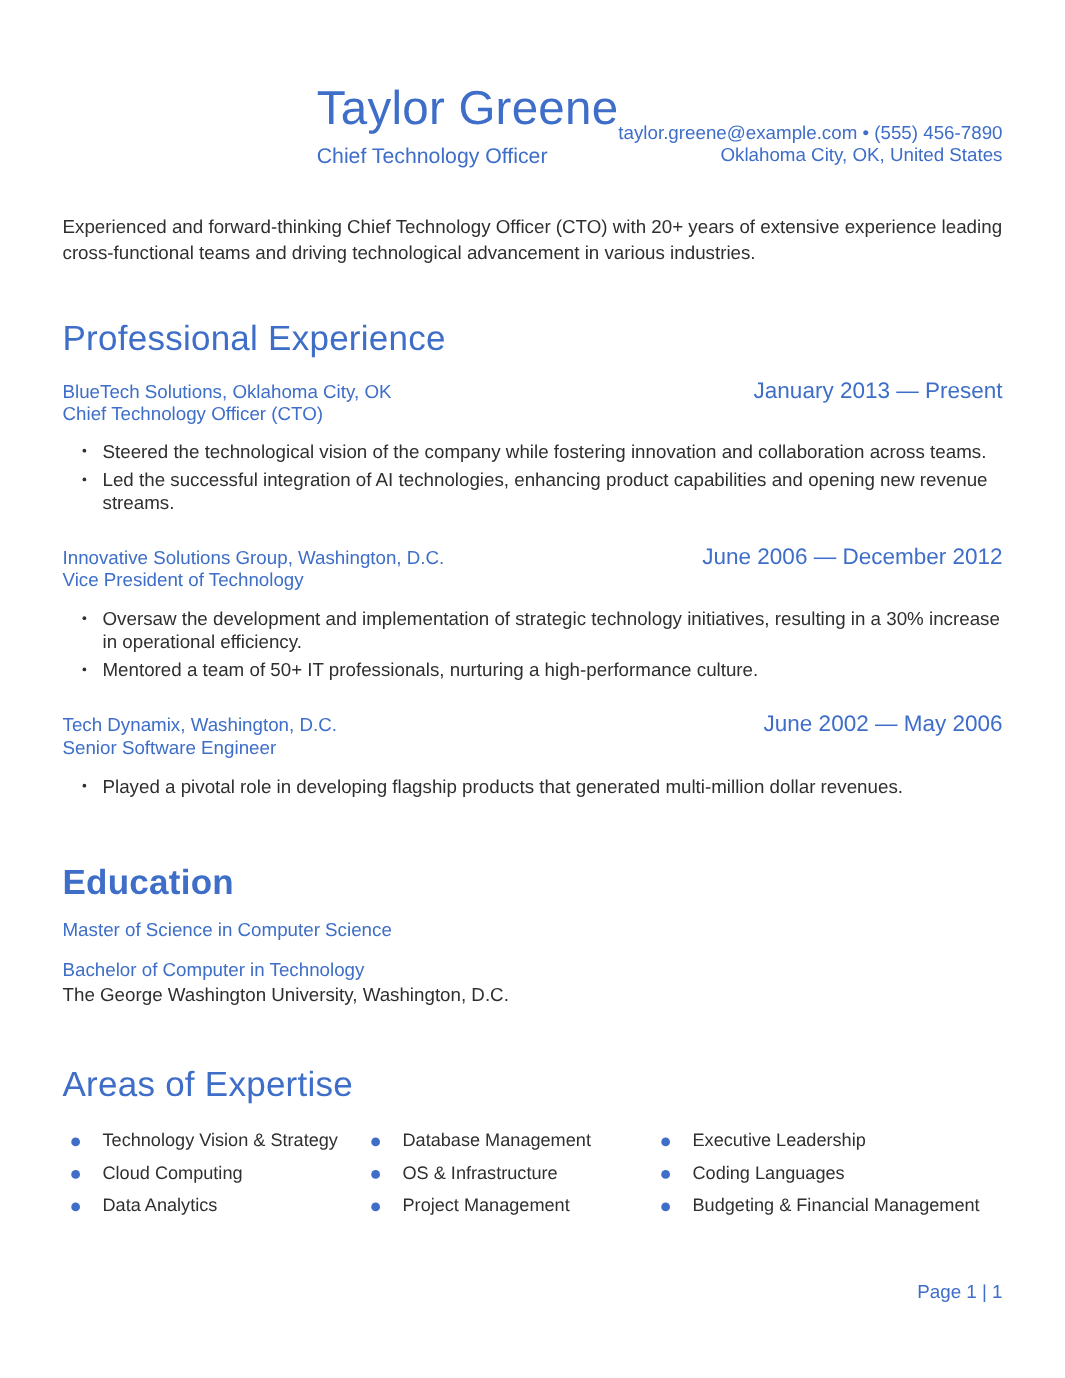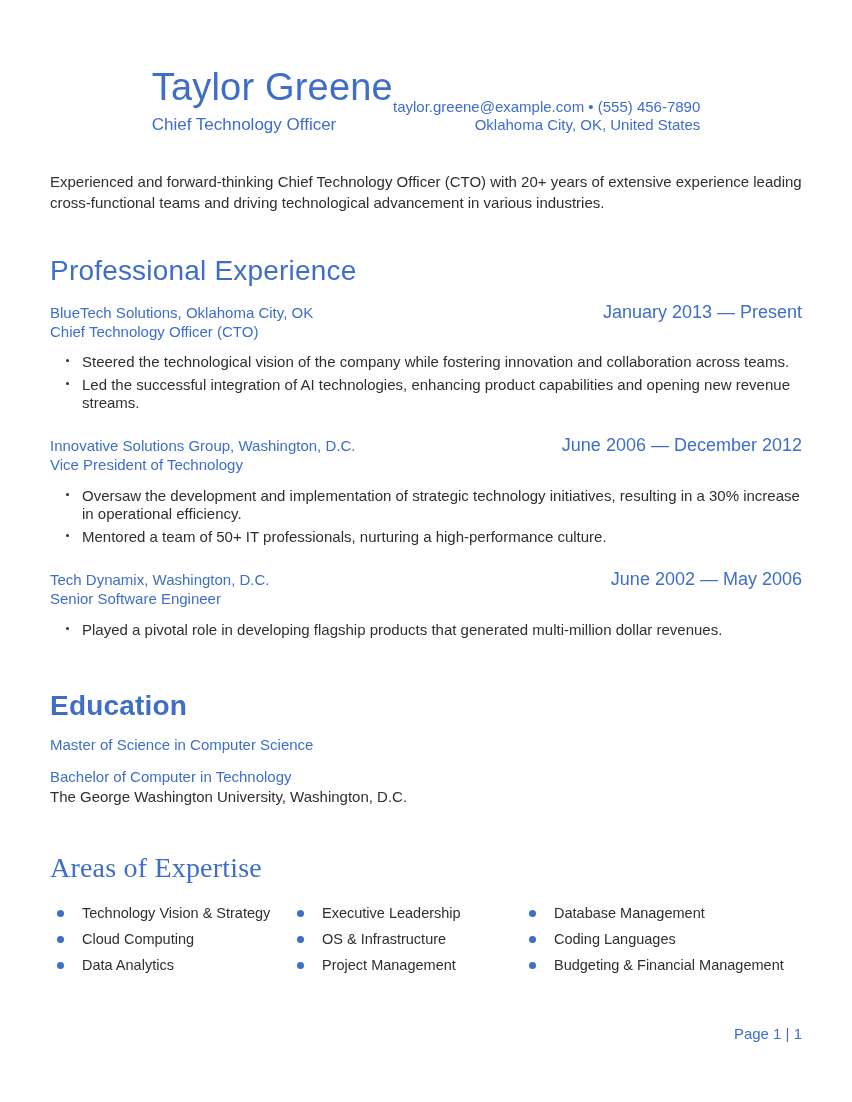--- a/index.html
+++ b/index.html
@@ -17,21 +17,21 @@
     position: relative;
     width: 852px;
     height: 1102px;
     background: var(--page-bg);
     padding: 66px 50px 0 50px;
     overflow: hidden;
   }
   
   .header-row {
     display: flex;
-    justify-content: center;
+    justify-content: flex-end;
     align-items: flex-end;
   }
   .candidate-name {
     font-size: 38px;
     line-height: 1.12;
     font-weight: 400;
     color: var(--accent);
     letter-spacing: 0.2px;
   }
   .candidate-title {
@@ -57,21 +57,21 @@
   
   .section-heading {
     font-size: 28px;
     font-weight: 400;
     line-height: 1.2;
     color: var(--accent);
     letter-spacing: 0.2px;
   }
   .section-experience .section-heading { margin-top: 40px; }
   .section-education .section-heading  { margin-top: 50px; font-weight: bold; }
-  .section-expertise .section-heading  { margin-top: 46px; font-family: Liberation Serif, serif; }
+  .section-expertise .section-heading  { margin-top: 46px; }
   
   .job-entry { margin-top: 24px; }
   .job-entry.first { margin-top: 14px; }
   .job-head-row {
     display: flex;
     justify-content: space-between;
     align-items: baseline;
   }
   .job-company, .job-role {
     color: var(--accent);
@@ -227,26 +227,26 @@
     <div class="section-heading">Areas of Expertise</div>
 
     <div class="skills-grid">
 
       <div class="skill-item">
           <span class="skill-dot"></span>
           <span class="skill-label">Technology Vision &amp; Strategy</span>
         </div>
       <div class="skill-item">
           <span class="skill-dot"></span>
+          <span class="skill-label">Database Management</span>
+        </div>
+      <div class="skill-item">
+          <span class="skill-dot"></span>
           <span class="skill-label">Executive Leadership</span>
         </div>
-      <div class="skill-item">
-          <span class="skill-dot"></span>
-          <span class="skill-label">Database Management</span>
-        </div>
 
       <div class="skill-item">
           <span class="skill-dot"></span>
           <span class="skill-label">Cloud Computing</span>
         </div>
       <div class="skill-item">
           <span class="skill-dot"></span>
           <span class="skill-label">OS &amp; Infrastructure</span>
         </div>
       <div class="skill-item">

